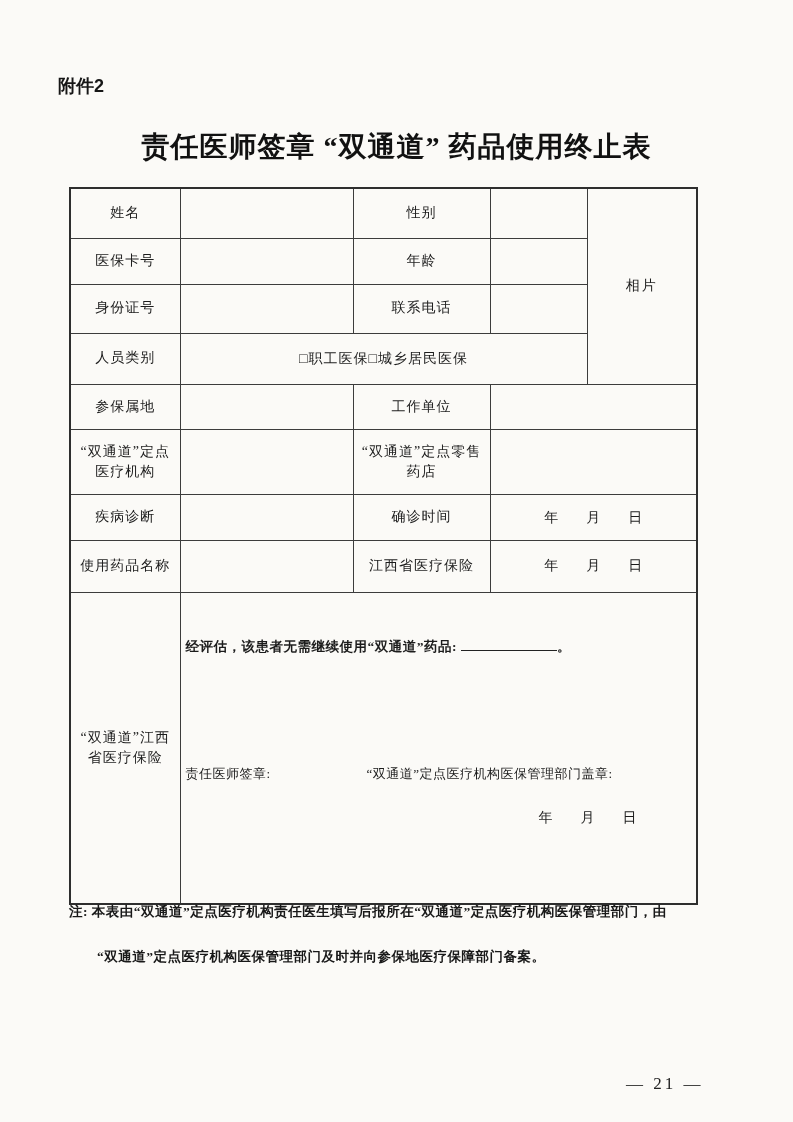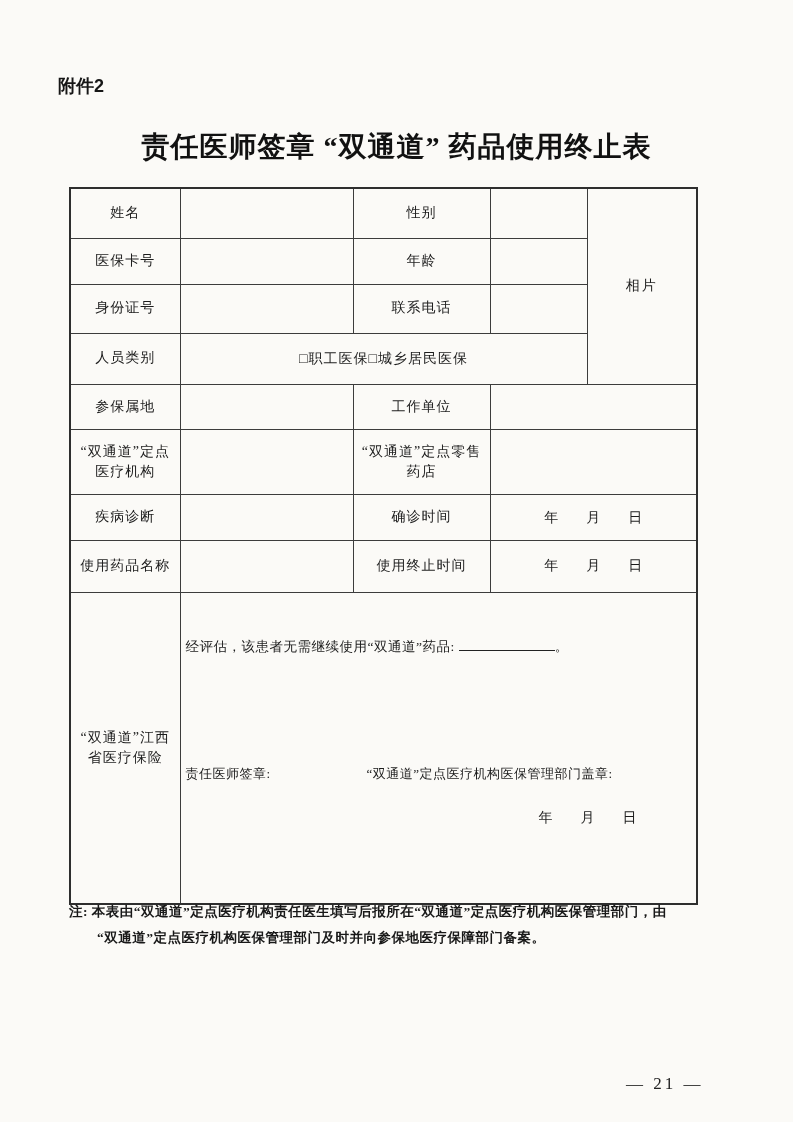--- a/index.html
+++ b/index.html
@@ -38,21 +38,21 @@
   }
   td.lbl{text-align:center;letter-spacing:1px;line-height:1.45;}
   td.val{}
   td.opts{text-align:center;letter-spacing:1px;}
   td.date-cell{text-align:center;white-space:nowrap;}
   td.photo-cell{text-align:center;letter-spacing:2px;}
   td.opinion-label{padding-top:22px;vertical-align:middle;}
   td.opinion-cell{position:relative;vertical-align:top;padding:0;}
   .op-statement{
     position:absolute;left:5px;top:44px;
-    font-size:13.5px;white-space:nowrap;letter-spacing:0.5px;
+    font-size:13.5px;white-space:nowrap;letter-spacing:0.5px;font-weight:bold;
   }
   .fill-line{
     display:inline-block;width:96px;height:13px;
     border-bottom:1.2px solid #222222;
     margin-left:4px;
   }
   .op-sign{
     position:absolute;left:5px;top:172px;
     font-size:13px;white-space:nowrap;letter-spacing:0.5px;
   }
@@ -60,21 +60,21 @@
   .op-date{
     position:absolute;left:358px;top:216px;
     font-size:14px;white-space:nowrap;
   }
   .note{
     position:absolute;left:69px;top:899px;width:665px;
     font-size:13.5px;font-weight:600;
     line-height:26px;letter-spacing:0.5px;
     color:#181818;
   }
-  .note-indent{padding-left:28px;}
+  .note-indent{padding-left:28px;margin-top:19px;}
   .pagenum{
     position:absolute;left:626px;top:1038px;
     font-size:17px;letter-spacing:3px;color:#222222;margin-top:36px;
   }
 </style>
 </head>
 <body>
 
 <div class="page">
 
@@ -128,21 +128,21 @@
       </tr>
       <tr style="height:45px">
         <td class="lbl">疾病诊断</td>
         <td class="val"></td>
         <td class="lbl">确诊时间</td>
         <td class="date-cell" colspan="2">年　　月　　日</td>
       </tr>
       <tr style="height:52px">
         <td class="lbl">使用药品名称</td>
         <td class="val"></td>
-        <td class="lbl">使用终止时间</td>
+        <td class="lbl">江西省医疗保险</td>
         <td class="date-cell" colspan="2">年　　月　　日</td>
       </tr>
       <tr style="height:312px">
         <td class="lbl opinion-label">“双通道”江西省医疗保险</td>
         <td class="opinion-cell" colspan="4">
           <div class="op-statement">
             <span>经评估，该患者无需继续使用“双通道”药品:</span><span class="fill-line"></span><span>。</span>
           </div>
           <div class="op-sign">
             <span>责任医师签章:</span>

